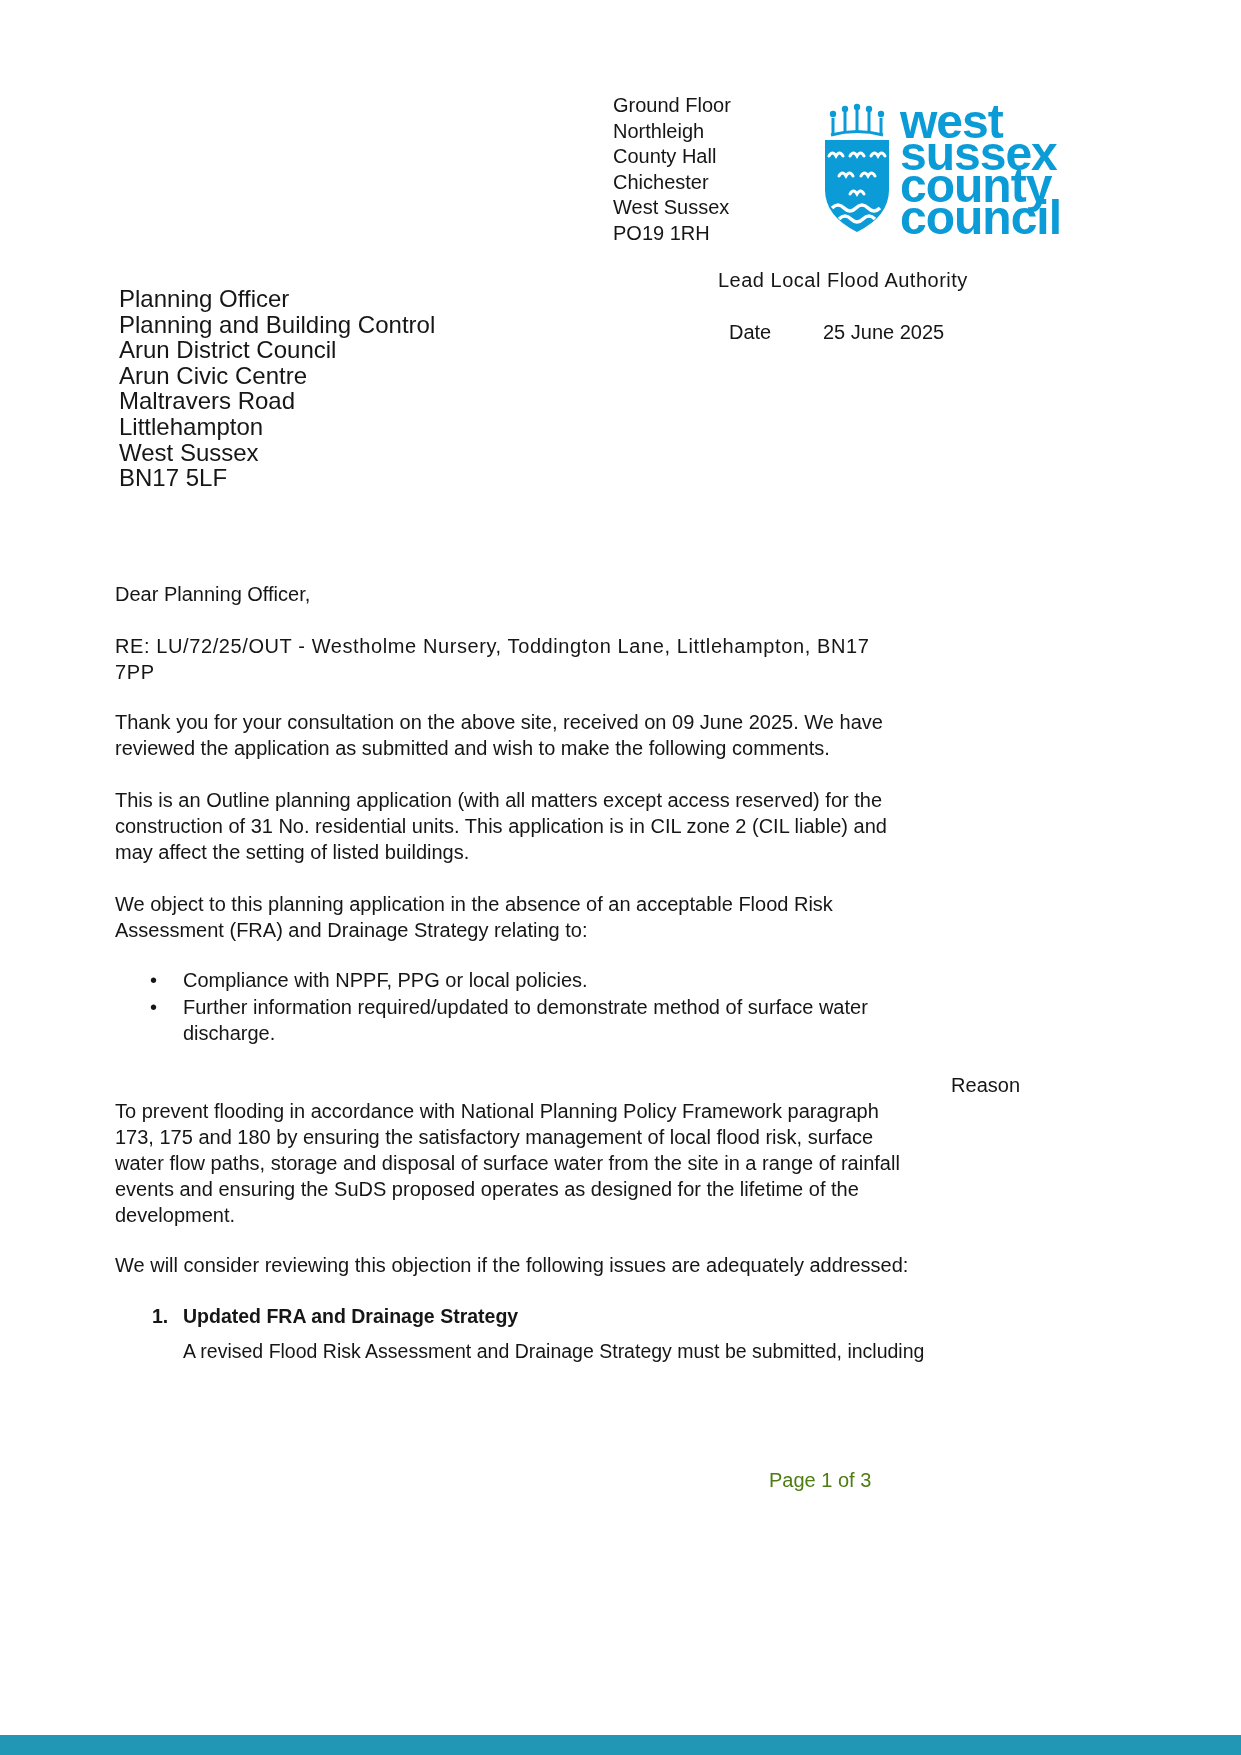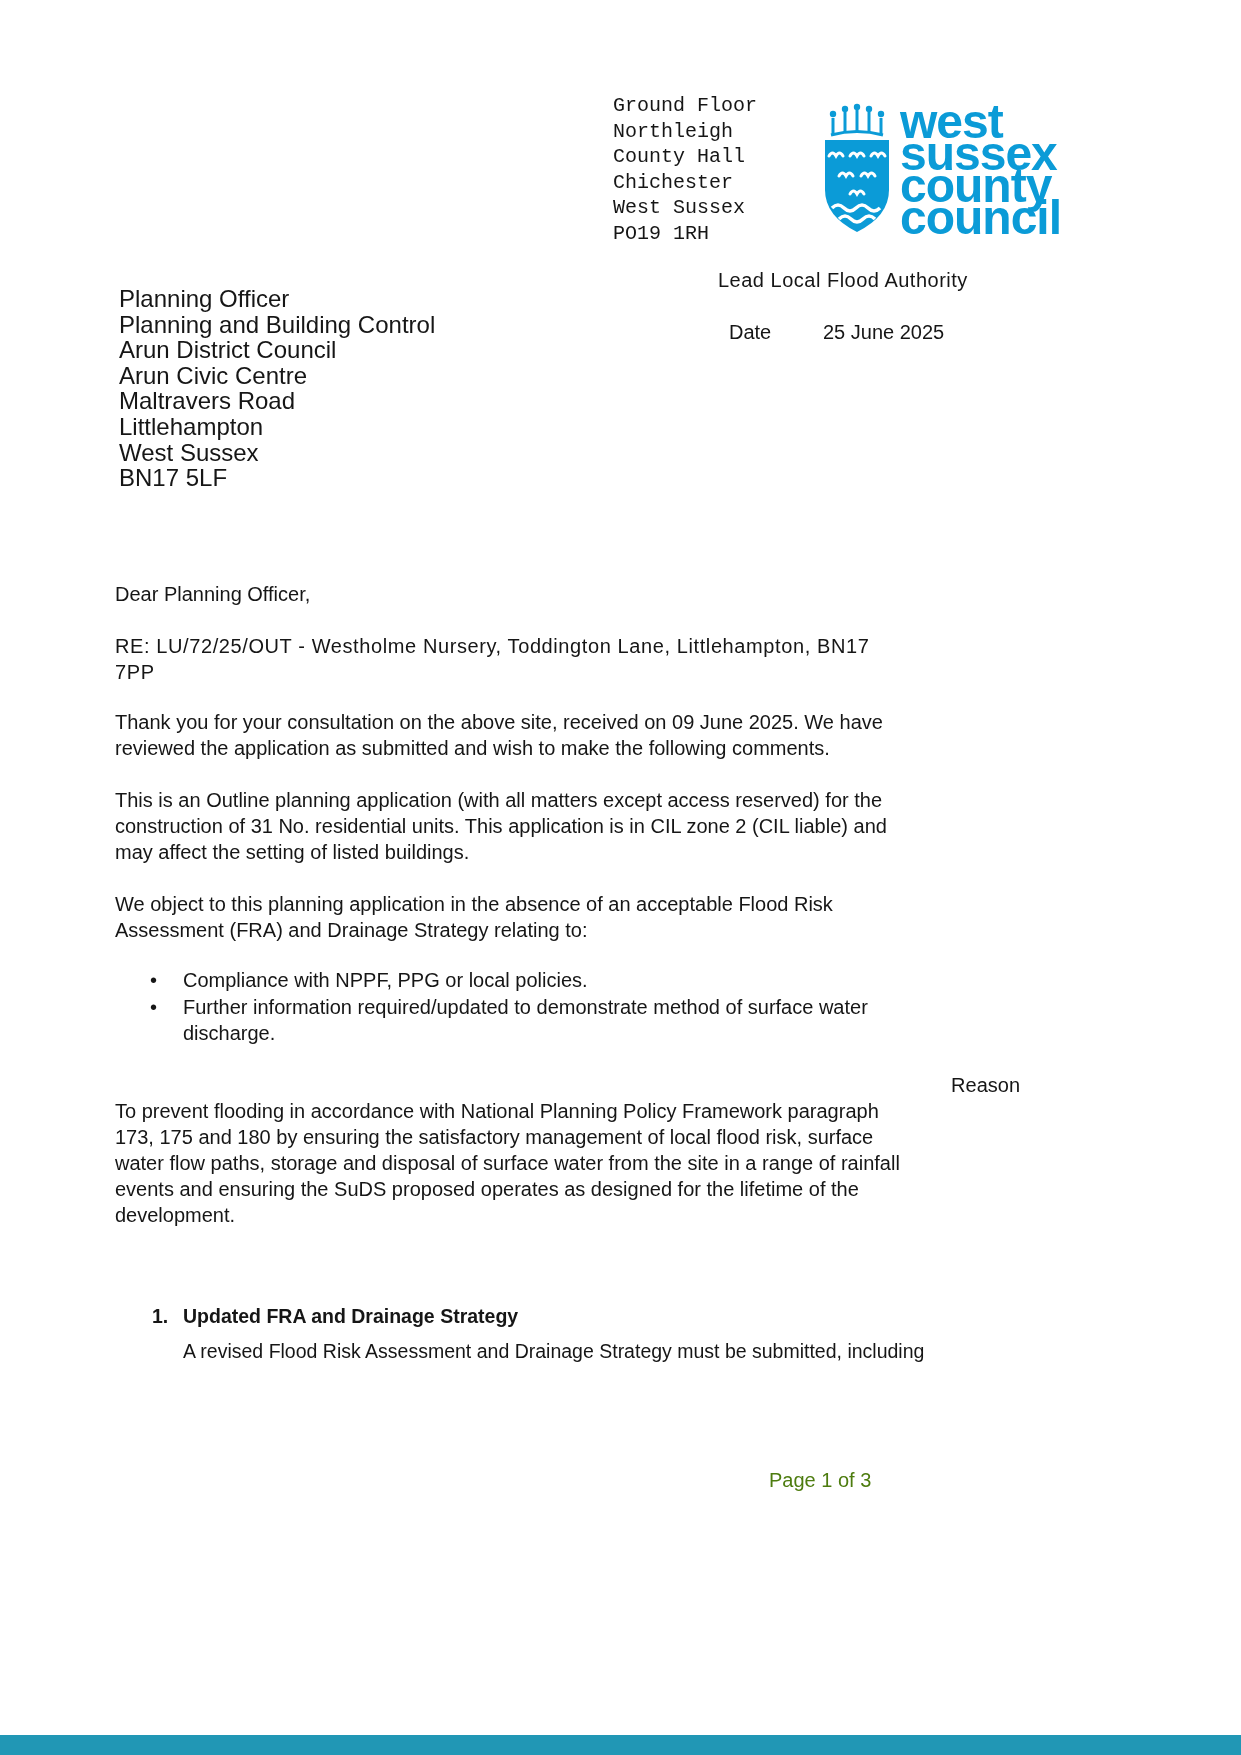--- a/index.html
+++ b/index.html
@@ -8,21 +8,21 @@
     width: 1241px;
     height: 1755px;
     background: #ffffff;
     font-family: "Liberation Sans", sans-serif;
     color: #161616;
     overflow: hidden;
   }
   .abs { position: absolute; }
 
   
-  .sender-address { left: 613px; top: 93px; font-size: 20px; line-height: 25.6px; font-family: Liberation Mono, monospace; }
+  .sender-address { left: 613px; top: 93px; font-size: 20px; line-height: 25.6px; }
   .council-logo { left: 819px; top: 102px; display: flex; }
   .logo-wordmark {
     margin-left: 5px; margin-top: 4px;
     font-size: 48px; font-weight: bold; line-height: 32px;
     letter-spacing: -1px; color: #0b9bd7;
   }
   .authority-title { left: 718px; top: 269px; font-size: 20px; letter-spacing: 0.5px; }
   .date-row { left: 729px; top: 321px; font-size: 20px; display: flex; }
   .date-label { width: 94px; }
 
@@ -160,20 +160,21 @@
     <li>Further information required/updated to demonstrate method of surface water
 discharge.</li>
   </ul>
 
   <div class="abs body-text reason-heading">Reason</div>
   <div class="abs body-text reason-text">To prevent flooding in accordance with National Planning Policy Framework paragraph
 173, 175 and 180 by ensuring the satisfactory management of local flood risk, surface
 water flow paths, storage and disposal of surface water from the site in a range of rainfall
 events and ensuring the SuDS proposed operates as designed for the lifetime of the
 development.</div>
+  <div class="abs body-text para-review">We will consider reviewing this objection if the following issues are adequately addressed:</div>
 
   <div class="abs numbered-heading">
     <span class="item-number">1.</span>
     <span>Updated FRA and Drainage Strategy</span>
   </div>
   <div class="abs numbered-text">A revised Flood Risk Assessment and Drainage Strategy must be submitted, including</div>
 
   <div class="abs page-number">Page 1 of 3</div>
   <div class="abs footer-bar"></div>
 

